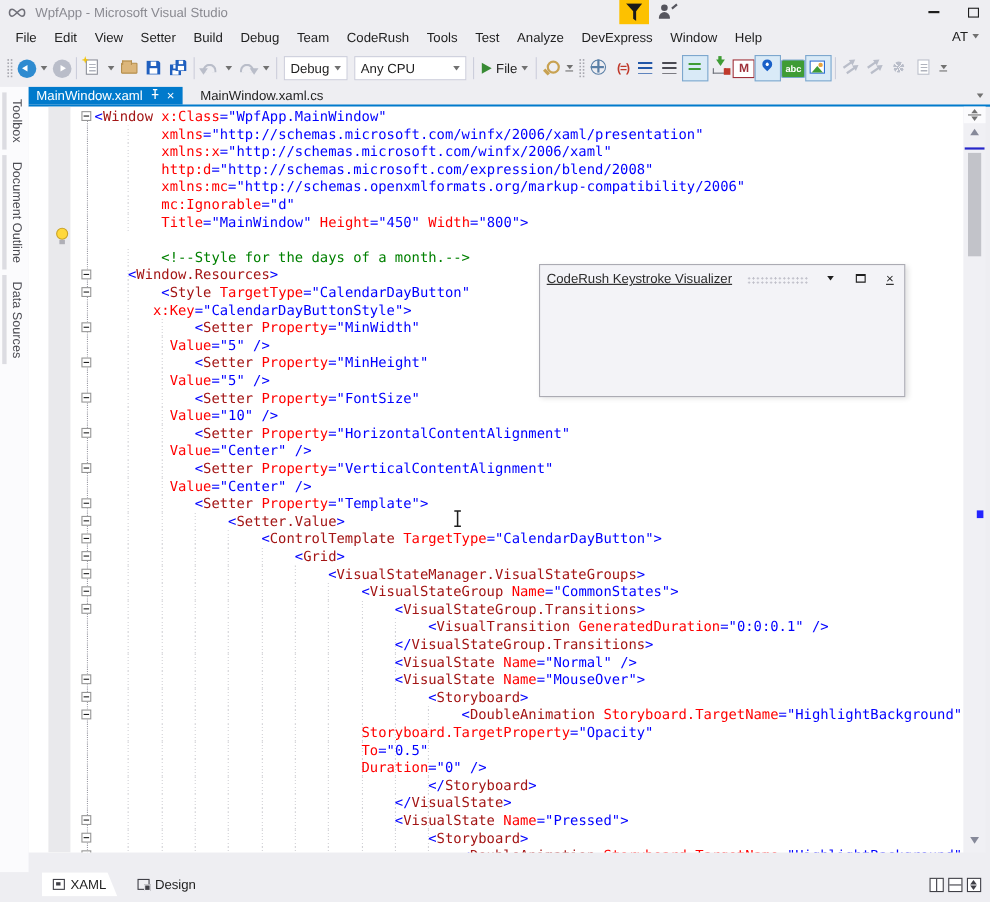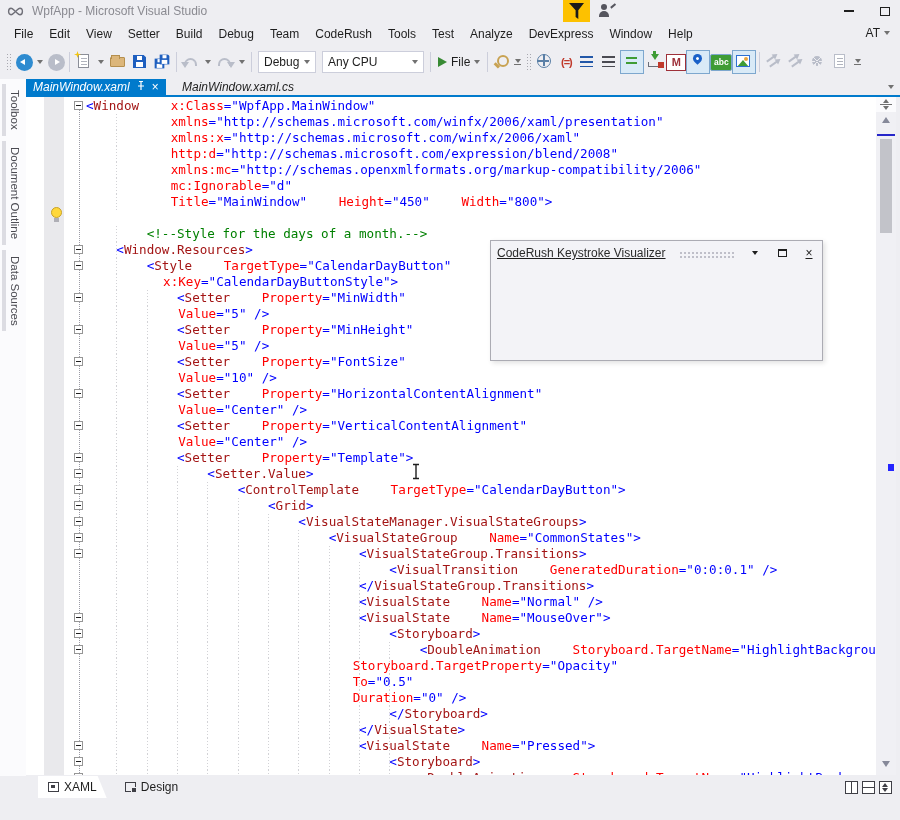--- a/index.html
+++ b/index.html
@@ -99,41 +99,41 @@
   .img-ico::before { content:""; position:absolute; left:0px; bottom:-1px; width:0; height:0; border-left:6px solid transparent; border-right:6px solid transparent; border-bottom:7px solid #3F9C35; }
   .img-ico::after { content:""; position:absolute; right:1px; top:1px; width:4px; height:4px; border-radius:50%; background:#E8A33D; }
   .gray-arrow { position:absolute; width:9px; height:2px; background:#B9BDC9; transform:rotate(-35deg); }
   .gray-arrow::after { content:""; position:absolute; right:-4px; top:-2.5px; width:0; height:0; border-left:5px solid #B9BDC9; border-top:3.5px solid transparent; border-bottom:3.5px solid transparent; }
   .burst { position:absolute; left:3px; top:3px; width:10px; height:10px;
      background:conic-gradient(#B9BDC9 0 10%,transparent 10% 15%,#B9BDC9 15% 25%,transparent 25% 30%,#B9BDC9 30% 40%,transparent 40% 45%,#B9BDC9 45% 55%,transparent 55% 60%,#B9BDC9 60% 70%,transparent 70% 75%,#B9BDC9 75% 85%,transparent 85% 90%,#B9BDC9 90% 100%);
      border-radius:50%; }
 
   
   .tabstrip { position:absolute; left:26px; top:79px; right:0; height:18px; border-bottom:2px solid #007ACC; }
-  .doc-tab { position:absolute; top:0; height:16px; display:flex; align-items:center; font-size:12px; padding:0 7px; gap:6px; white-space:nowrap;font-style:italic; }
+  .doc-tab { position:absolute; top:0; height:16px; display:flex; align-items:center; font-size:12px; padding:0 7px; gap:6px; white-space:nowrap; }
   .doc-tab.active { background:#007ACC; color:#fff; height:16px; }
   .doc-tab .closex { font-size:12px; line-height:10px; }
   .tab-list-caret { position:absolute; right:6px; top:6px; }
 
   
   .side-strip { position:absolute; left:0; top:79px; width:26px; height:714px; background:#FBFBFD; }
   .side-tab { writing-mode:vertical-rl; font-size:11.5px; color:#4B4B52; padding:6px 4px 6px 3px;
               border-left:4px solid #DCDCE2; margin:5px 0 5px 2px; white-space:nowrap; }
 
   
   .editor { position:absolute; left:26px; top:97px; width:850px; height:678px; background:#fff; overflow:hidden; }
   .glyph-margin { position:absolute; left:18px; top:0; width:20px; height:100%; background:#E9E9EC; }
   .fold-rail { position:absolute; left:53px; top:12px; bottom:0; width:0; border-left:1px dotted #9B9BA5; }
   .code-lines { position:absolute; left:0; top:1px; right:0; }
   .code-row { position:relative; height:16px; }
   .fold-box { position:absolute; left:48px; top:3px; width:9px; height:9px; border:1px solid #969696; background:#fff; }
   .fold-box::after { content:""; position:absolute; left:1px; top:3px; width:5px; height:1px; background:#1e1e1e; }
   .code-row pre { position:absolute; left:60px; top:0; margin:0; font-family:"DejaVu Sans Mono", monospace;
                   font-size:12.6px; line-height:16px; white-space:pre; color:#000; }
-  .xt { color:#A31515; } .xa { color:#FF0000;margin-left:24px; } .xv { color:#0000FF; } .xd { color:#0000FF; } .xc { color:#008000; }
+  .xt { color:#A31515; } .xa { color:#FF0000; } .xv { color:#0000FF; } .xd { color:#0000FF; } .xc { color:#008000; }
   .bulb { position:absolute; left:24px; top:110px; width:13px; height:16px; }
   .bulb .glass { position:absolute; left:1px; top:0; width:11px; height:11px; border-radius:50%; background:#FFD83B; border:1px solid #C9A227; }
   .bulb .base { position:absolute; left:4px; top:11px; width:5px; height:4px; background:#AFAFB6; }
   .ibeam { position:absolute; left:385px; top:366px; }
 
   
   .panel { position:absolute; left:490px; top:240px; width:333px; height:121px; background:#F3F3F7;
            border:1px solid #ABABB3; box-shadow:2px 2px 5px rgba(0,0,0,0.12); z-index:10; }
   .panel-title { position:absolute; left:0; top:0; right:0; height:24px; display:flex; align-items:center; padding:0 6px; gap:13px;text-decoration:underline; }
   .panel-title .txt { font-size:12px; color:#2b2b2b; white-space:nowrap; }
@@ -158,21 +158,21 @@
   .hrow { position:absolute; left:26px; top:775px; right:0; height:18px; background:#EEEEF2; }
   .zoom-combo { position:absolute; left:0; top:1px; width:58px; height:16px; background:#fff; border:1px solid #CCCEDB;
                 display:flex; align-items:center; font-size:11px; padding:0 4px; gap:4px; }
   .zoom-combo .lbl { flex:1; }
   .arr-left { position:absolute; left:64px; top:5px; width:0; height:0; border-top:4.5px solid transparent; border-bottom:4.5px solid transparent; border-right:6px solid #868999; }
   .htrack { position:absolute; left:74px; top:1px; right:22px; height:15px; background:#F0F0F4; }
   .hthumb { position:absolute; left:0; top:1px; width:604px; height:13px; background:#BFC0C6; }
   .arr-right { position:absolute; right:8px; top:5px; width:0; height:0; border-top:4.5px solid transparent; border-bottom:4.5px solid transparent; border-left:6px solid #868999; }
 
   
-  .bottomrow { position:absolute; left:0; top:776px; width:900px; height:27px; background:#EEEEF2; }
+  .bottomrow { position:absolute; left:0; top:793px; width:900px; height:27px; background:#EEEEF2; }
   .view-tab { position:absolute; top:0; height:22px; display:flex; align-items:center; gap:5px; font-size:12px; padding:0 10px; color:#1e1e1e; }
   .view-tab.active { background:#FFFFFF; clip-path:polygon(0 0, calc(100% - 9px) 0, 100% 100%, 0 100%); }
   .vt-icon { width:11px; height:10px; border:1.4px solid #3F3F46; position:relative; }
   .vt-icon.xaml::after { content:""; position:absolute; left:2px; top:2px; width:4px; height:3px; background:#3F3F46; }
   .vt-icon.design::after { content:""; position:absolute; right:-2px; bottom:-2px; width:4px; height:4px; background:#3F3F46; border:1px solid #EEEEF2; }
   .split-btn { position:absolute; top:5px; width:13px; height:13px; border:1.4px solid #3F3F46; background:#fff; }
   .split-btn.v::after { content:""; position:absolute; left:4.5px; top:0; width:1.6px; height:100%; background:#3F3F46; }
   .split-btn.h::after { content:""; position:absolute; top:4.5px; left:0; height:1.6px; width:100%; background:#3F3F46; }
   .split-btn.swap::after { content:""; position:absolute; left:1.5px; top:1px; width:0; height:0; border-left:3.5px solid transparent; border-right:3.5px solid transparent; border-bottom:4px solid #3F3F46; }
   .split-btn.swap::before { content:""; position:absolute; left:1.5px; bottom:1px; width:0; height:0; border-left:3.5px solid transparent; border-right:3.5px solid transparent; border-top:4px solid #3F3F46; }

